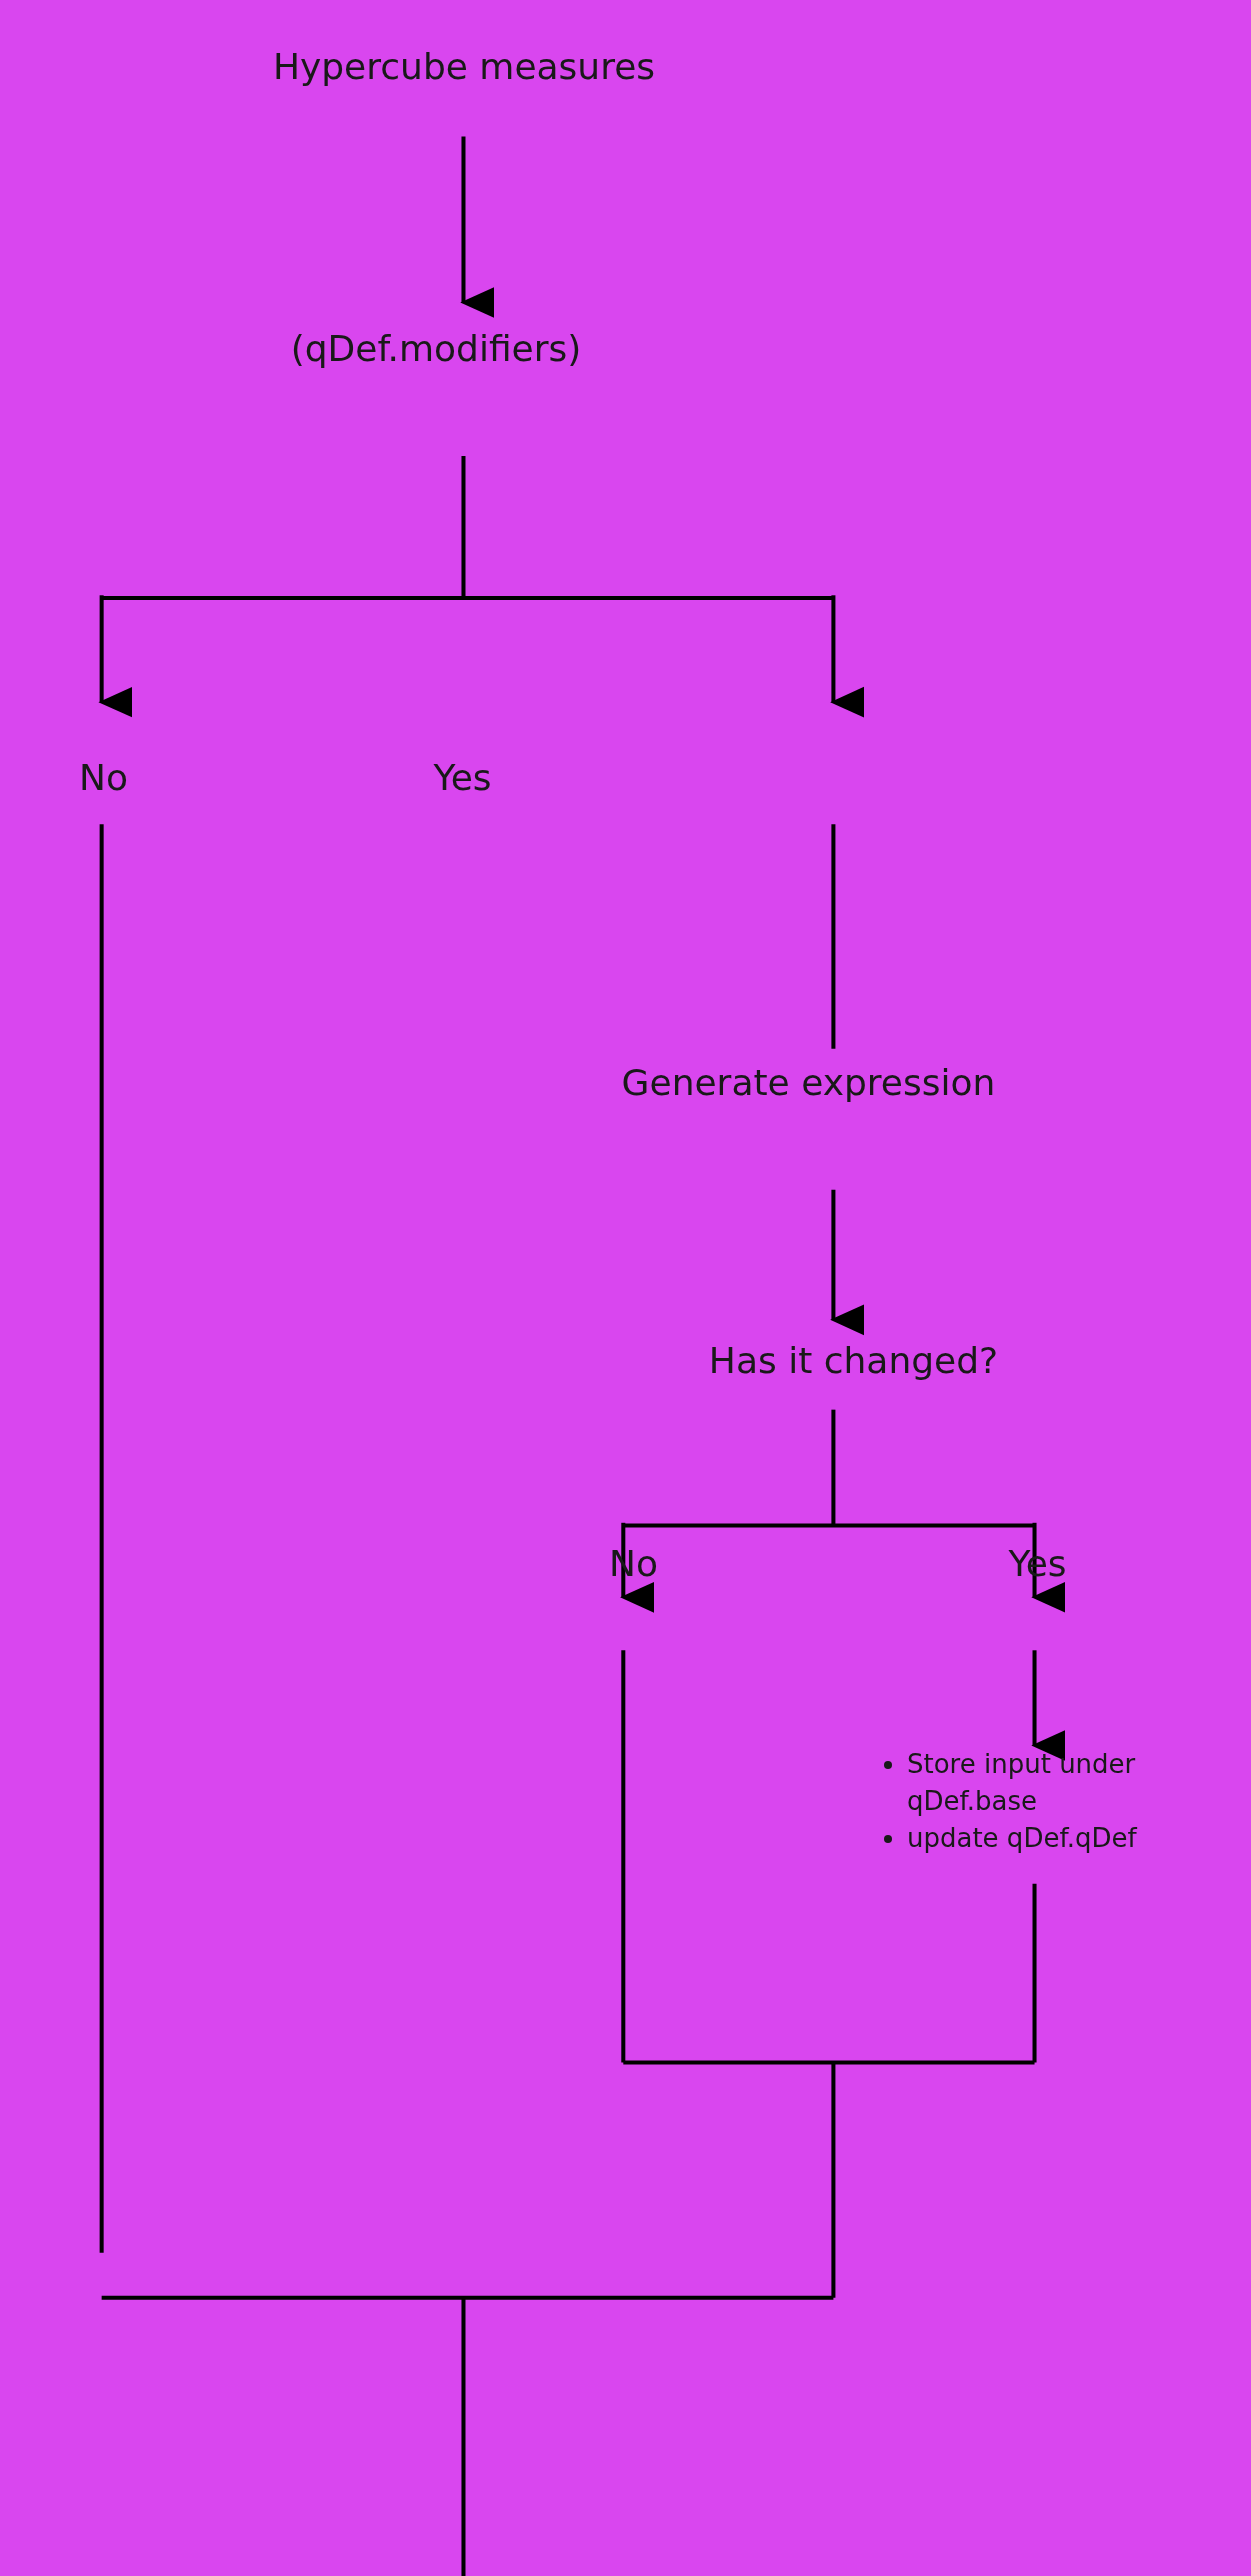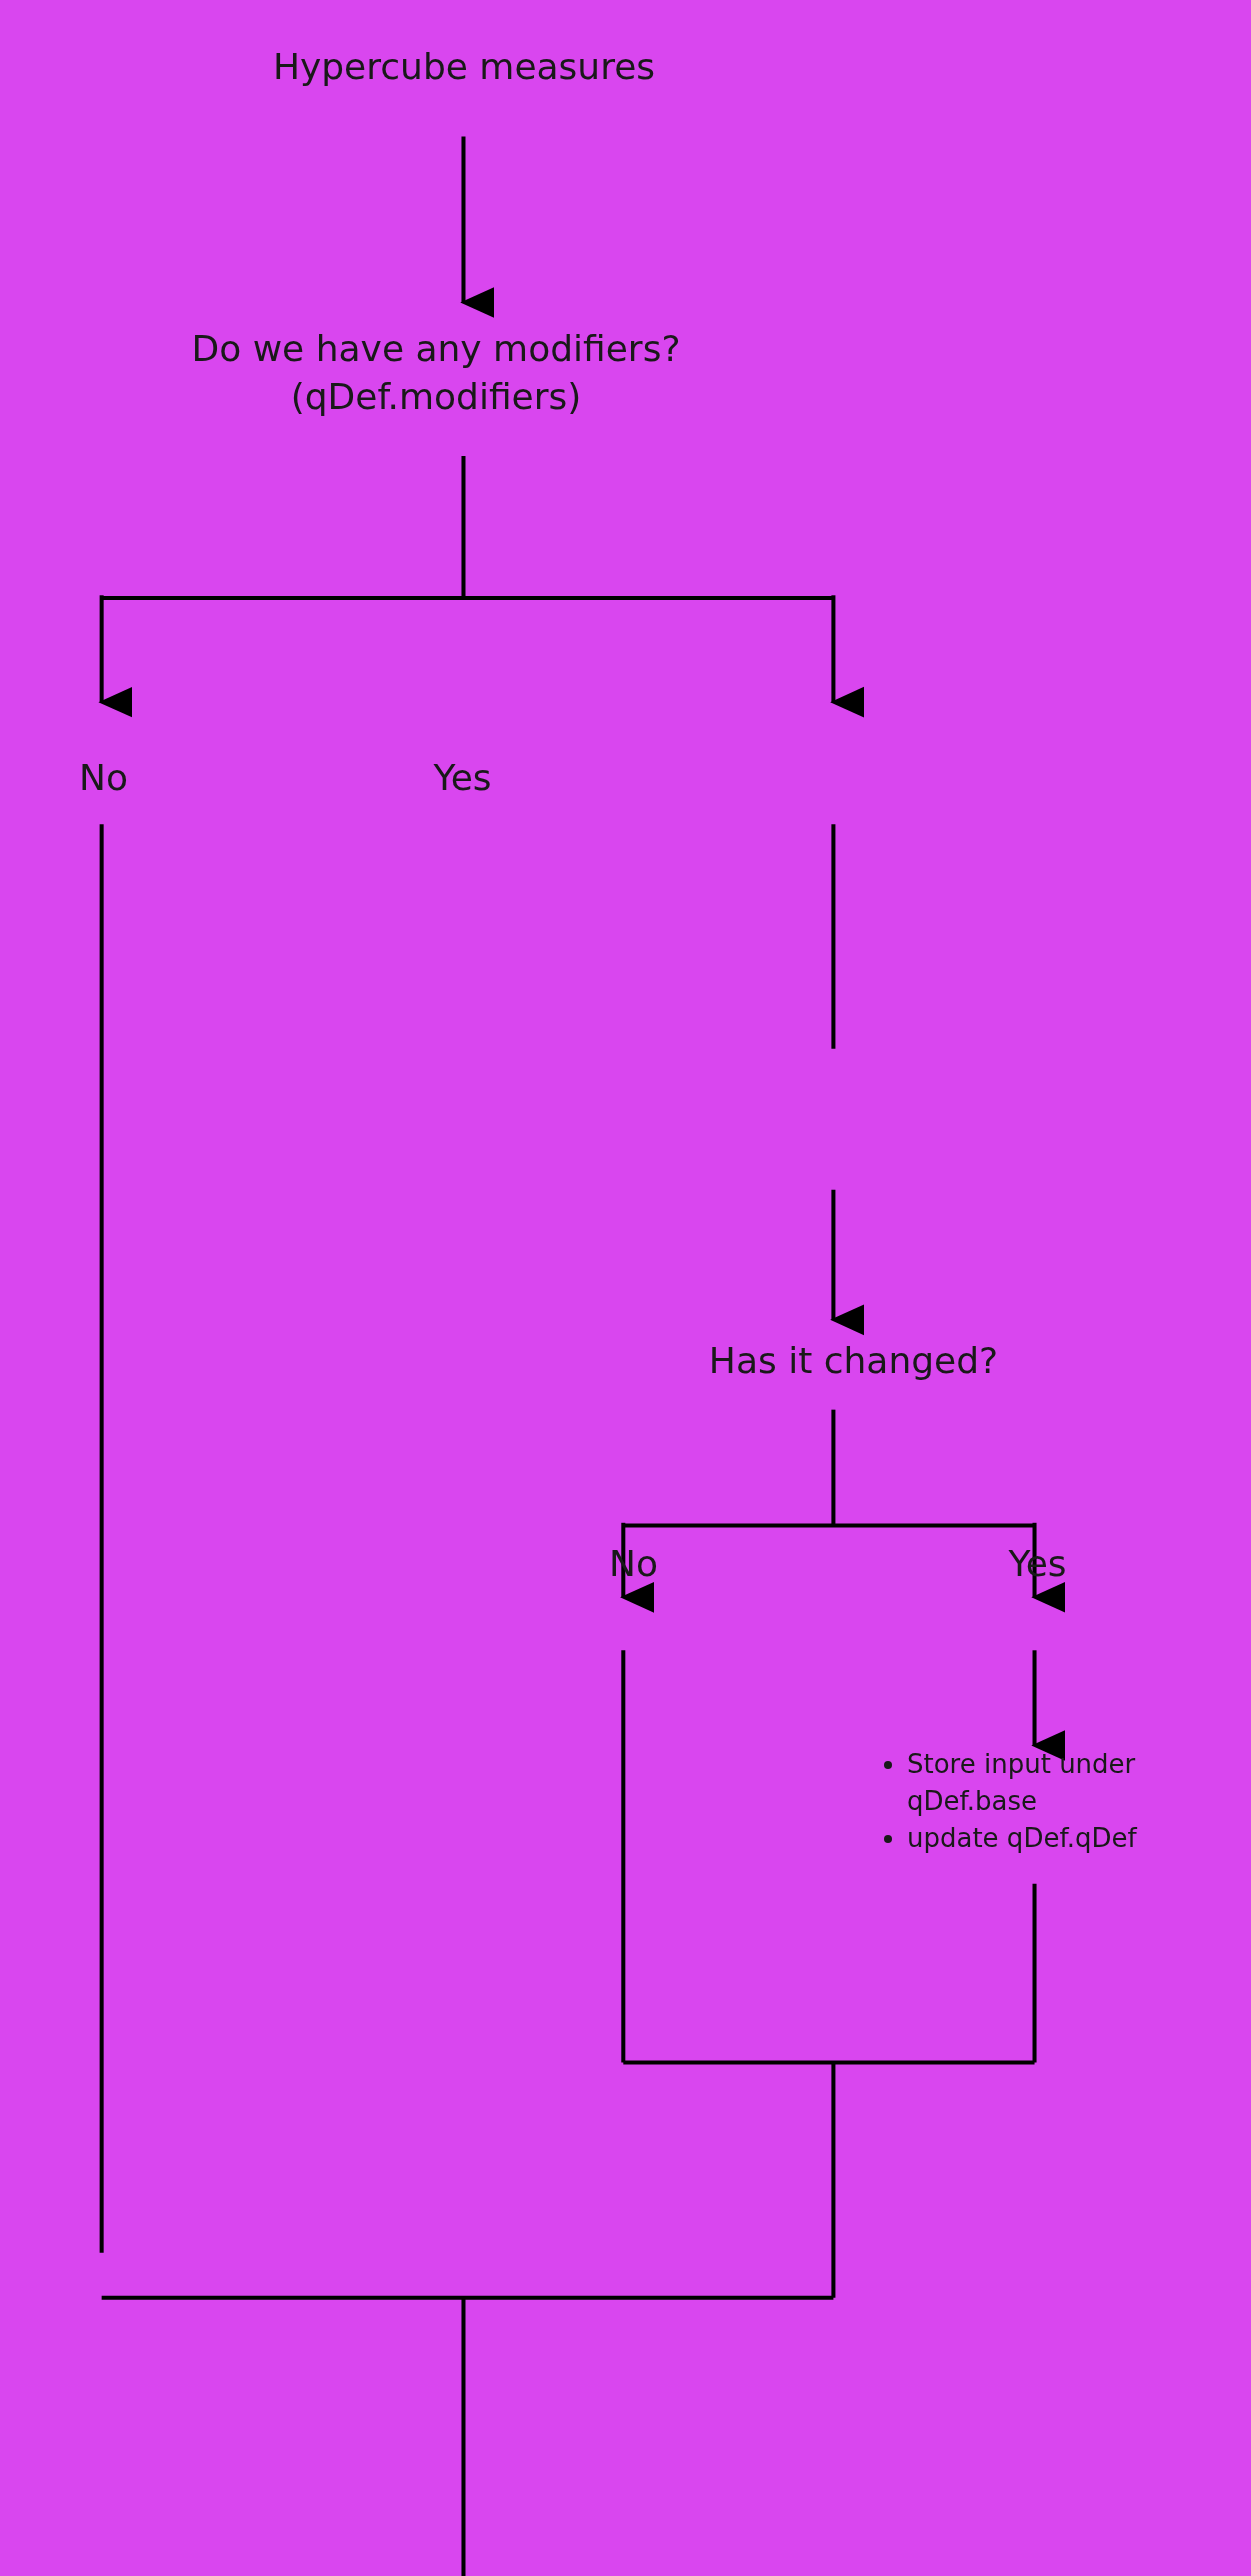--- a/index.html
+++ b/index.html
@@ -121,33 +121,33 @@
       <line x1="516" y1="2559" x2="516" y2="2869"></line>
 
     </g>
   </svg>
 
   <div class="node node-main" id="n-hypercube">
     <span>Hypercube measures</span>
   </div>
 
   <div class="node node-main" id="n-modifiers">
-    <div>Do we have any modifiers?</div>
     <div>(qDef.modifiers)</div>
   </div>
 
   <div class="node node-label" id="lbl-no-1">
     <span>No</span>
   </div>
 
   <div class="node node-label" id="lbl-yes-1">
     <span>Yes</span>
   </div>
 
   <div class="node node-main" id="n-generate">
+    <div>Generate expression</div>
   </div>
 
   <div class="node node-main" id="n-haschanged">
     <span>Has it changed?</span>
   </div>
 
   <div class="node node-label" id="lbl-no-2">
     <span>No</span>
   </div>
 

